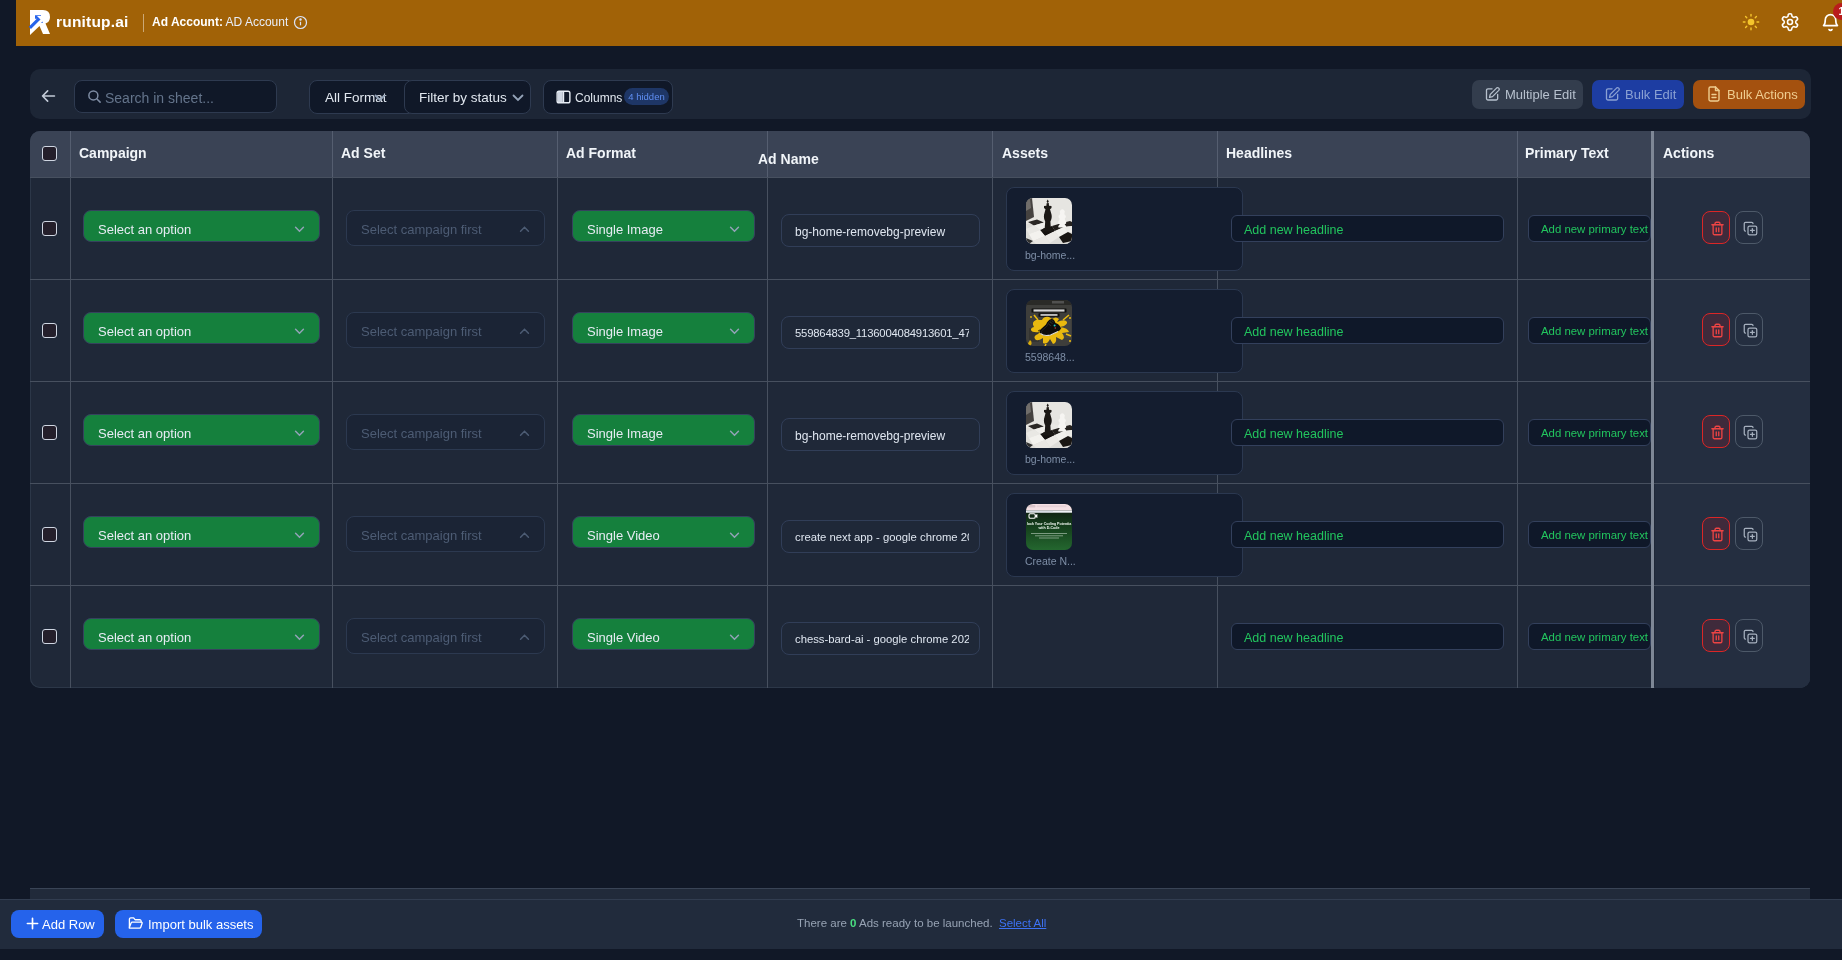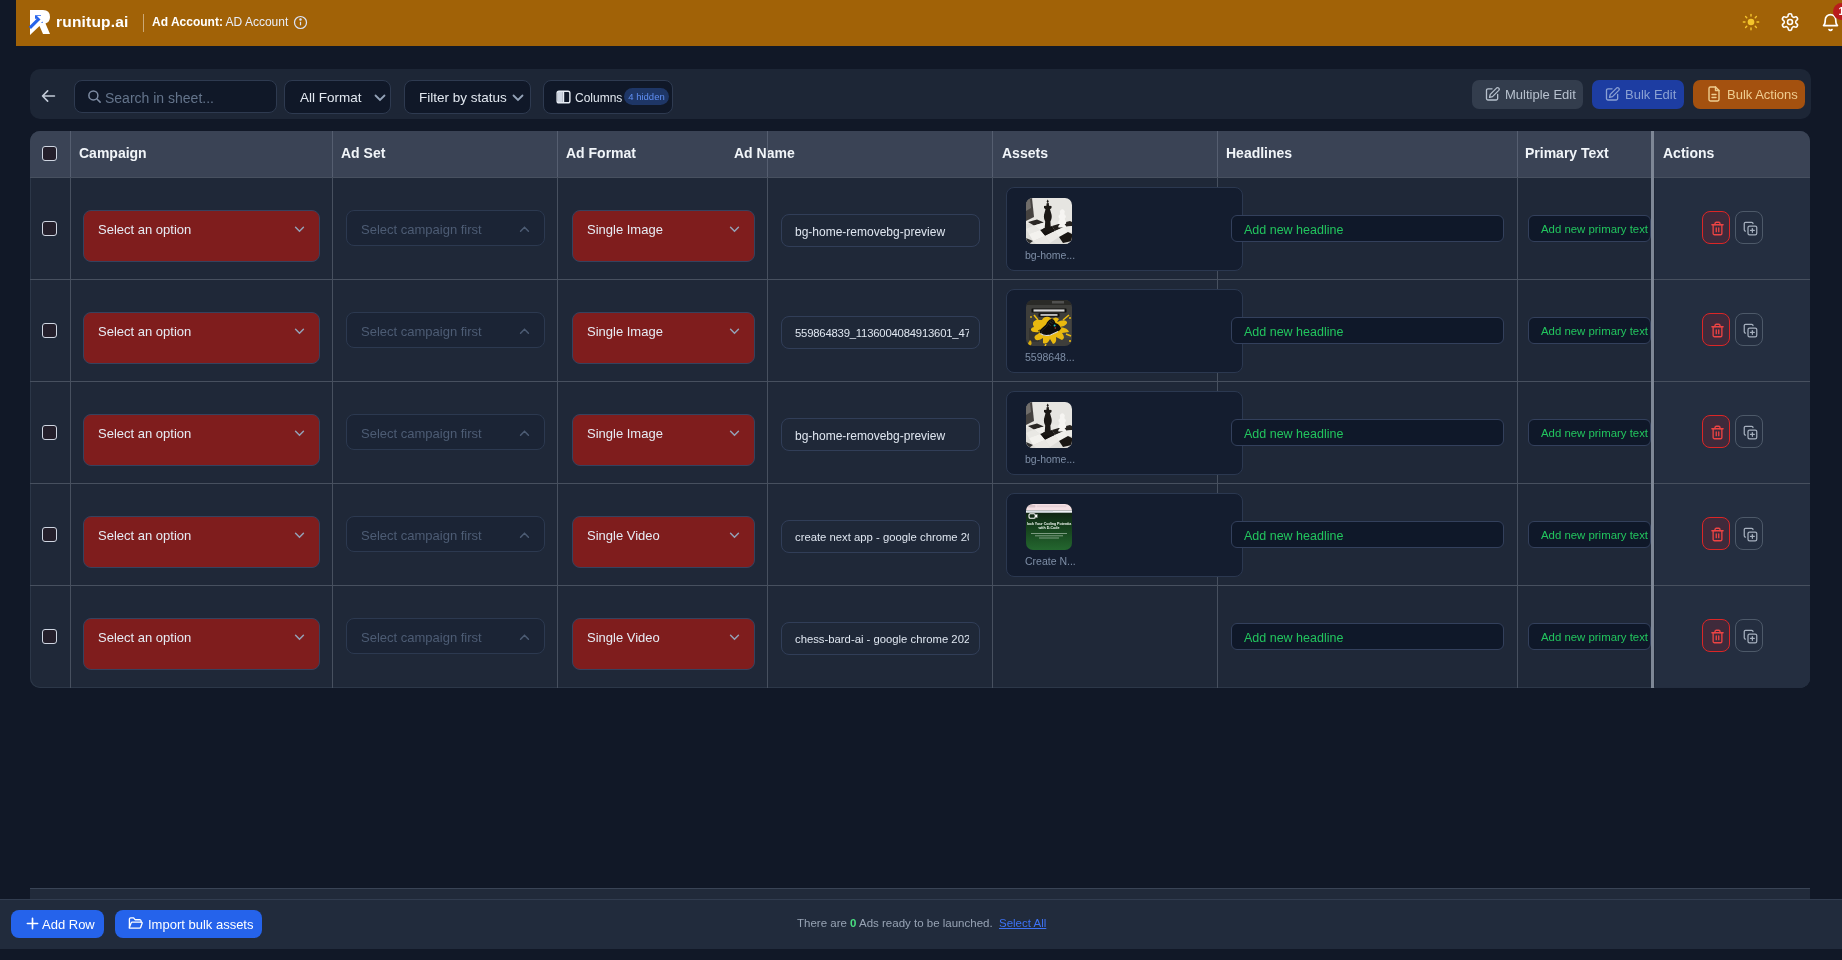--- a/index.html
+++ b/index.html
@@ -23,21 +23,21 @@
   
   .tbl { position:absolute; left:30px; top:131px; width:1780px; height:557px; border-radius:10px; overflow:hidden; background:#1f2838; box-shadow:0 0 0 1px #2c3748 inset; }
   .thead { position:absolute; left:0; top:0; width:1780px; height:46px; background:#3a4355; }
   .th { position:absolute; top:14px; font-size:14px; font-weight:bold; color:#f1f5f9; }
   .hv { position:absolute; top:0; width:1px; height:46px; background:#555e70; }
   .rowline { position:absolute; left:0; width:1780px; height:1px; background:#47505f; }
   .cv { position:absolute; top:46px; width:1px; height:511px; background:#47505f; }
   .actions-bg { position:absolute; left:1625px; top:46px; width:155px; height:511px; background:#242e40; }
   .resize-bar { position:absolute; left:1621px; top:0px; width:3px; height:557px; background:#7e8796; }
   .cbx { position:absolute; width:15px; height:15px; border:1.5px solid #cfd6e2; border-radius:3px; background:#241f2b; }
-  .sel { position:absolute; height:52px; background:#7f1d1d; border:1px solid #36425e; border-radius:8px; }
+  .sel { position:absolute; height:32px; background:#15803d; border:1px solid #36425e; border-radius:8px; }
   .sel .txt { position:absolute; left:14px; top:11px; font-size:13px; color:#e6ebf3; white-space:nowrap; }
   .sel-dis { position:absolute; height:36px; background:#1b2435; border:1px solid #2c3950; border-radius:8px; }
   .sel-dis .txt { position:absolute; left:14px; top:11px; font-size:13px; color:#4d5c74; white-space:nowrap; }
   .adname { position:absolute; height:33px; border:1px solid #313e58; border-radius:8px; }
   .adname .txt { position:absolute; left:13px; top:10px; font-size:12px; color:#dfe6f0; white-space:nowrap; overflow:hidden; width:174px; }
   .card { position:absolute; width:237px; height:84px; background:#141d2f; border:1px solid #2b3850; border-radius:8px; }
   .card .lab { position:absolute; left:18px; top:61px; font-size:10.5px; color:#7e8ea6; }
   .thumb { position:absolute; left:19px; top:10px; width:46px; height:46px; border-radius:7px; overflow:hidden; }
   .inp { position:absolute; height:27px; background:#0f1829; border:1px solid #33405c; border-radius:6px; overflow:hidden; }
   .inp .ph { position:absolute; left:12px; top:7px; font-size:12.5px; color:#22c55e; white-space:nowrap; }
@@ -90,21 +90,21 @@
 <svg class="abs" style="left:40px;top:88px" width="17" height="16" viewBox="0 0 20 18" fill="none" stroke="#c3cbd8" stroke-width="1.9" stroke-linecap="round" stroke-linejoin="round">
   <path d="M17 9H3M9 3L3 9l6 6"></path>
 </svg>
 <div class="search"></div>
 <svg class="abs" style="left:87px;top:89px" width="15" height="15" viewBox="0 0 16 16" fill="none" stroke="#7e8ca3" stroke-width="1.6" stroke-linecap="round">
   <circle cx="6.8" cy="6.8" r="4.8"></circle>
     <line x1="10.6" y1="10.6" x2="14" y2="14"></line>
 </svg>
 <div class="search-ph">Search in sheet...</div>
 
-<div class="tb-btn" style="left:284px;width:107px;">
+<div class="tb-btn" style="left:309px;width:107px;">
     <span class="lbl" style="left:15px;">All Format</span>
   </div>
 <svg class="abs" style="left:374px;top:94px" width="12" height="8" viewBox="0 0 12 8" fill="none" stroke="#94a3b8" stroke-width="1.8" stroke-linecap="round">
     <path d="M1.5 1.5L6 6l4.5-4.5"></path>
   </svg>
 
 <div class="tb-btn" style="left:404px;width:127px;">
     <span class="lbl" style="left:14px;">Filter by status</span>
   </div>
 <svg class="abs" style="left:512px;top:94px" width="12" height="8" viewBox="0 0 12 8" fill="none" stroke="#94a3b8" stroke-width="1.8" stroke-linecap="round">
@@ -143,21 +143,21 @@
 <svg class="abs" style="left:1707px;top:86px" width="14" height="16" viewBox="0 0 14 16" fill="none" stroke="#efcd90" stroke-width="1.4" stroke-linecap="round" stroke-linejoin="round">
   <path d="M8.5 1H3.4A1.4 1.4 0 0 0 2 2.4v11.2A1.4 1.4 0 0 0 3.4 15h7.2a1.4 1.4 0 0 0 1.4-1.4V4.5z"></path>
   <path d="M8.5 1v3.5H12M5 8.5h4M5 11.5h4"></path>
 </svg>
 
 <div class="tbl">
   <div class="thead">
     <div class="th" style="left:49px;">Campaign</div>
     <div class="th" style="left:311px;">Ad Set</div>
     <div class="th" style="left:536px;">Ad Format</div>
-    <div class="th" style="left:704px;">Ad Name</div>
+    <div class="th" style="left:728px;margin-top:6px;">Ad Name</div>
     <div class="th" style="left:972px;">Assets</div>
     <div class="th" style="left:1196px;">Headlines</div>
     <div class="th" style="left:1495px;">Primary Text</div>
     <div class="th" style="left:1633px;">Actions</div>
     <div class="hv" style="left:40px;"></div>
     <div class="hv" style="left:302px;"></div>
     <div class="hv" style="left:527px;"></div>
     <div class="hv" style="left:737px;"></div>
     <div class="hv" style="left:962px;"></div>
     <div class="hv" style="left:1187px;"></div>

